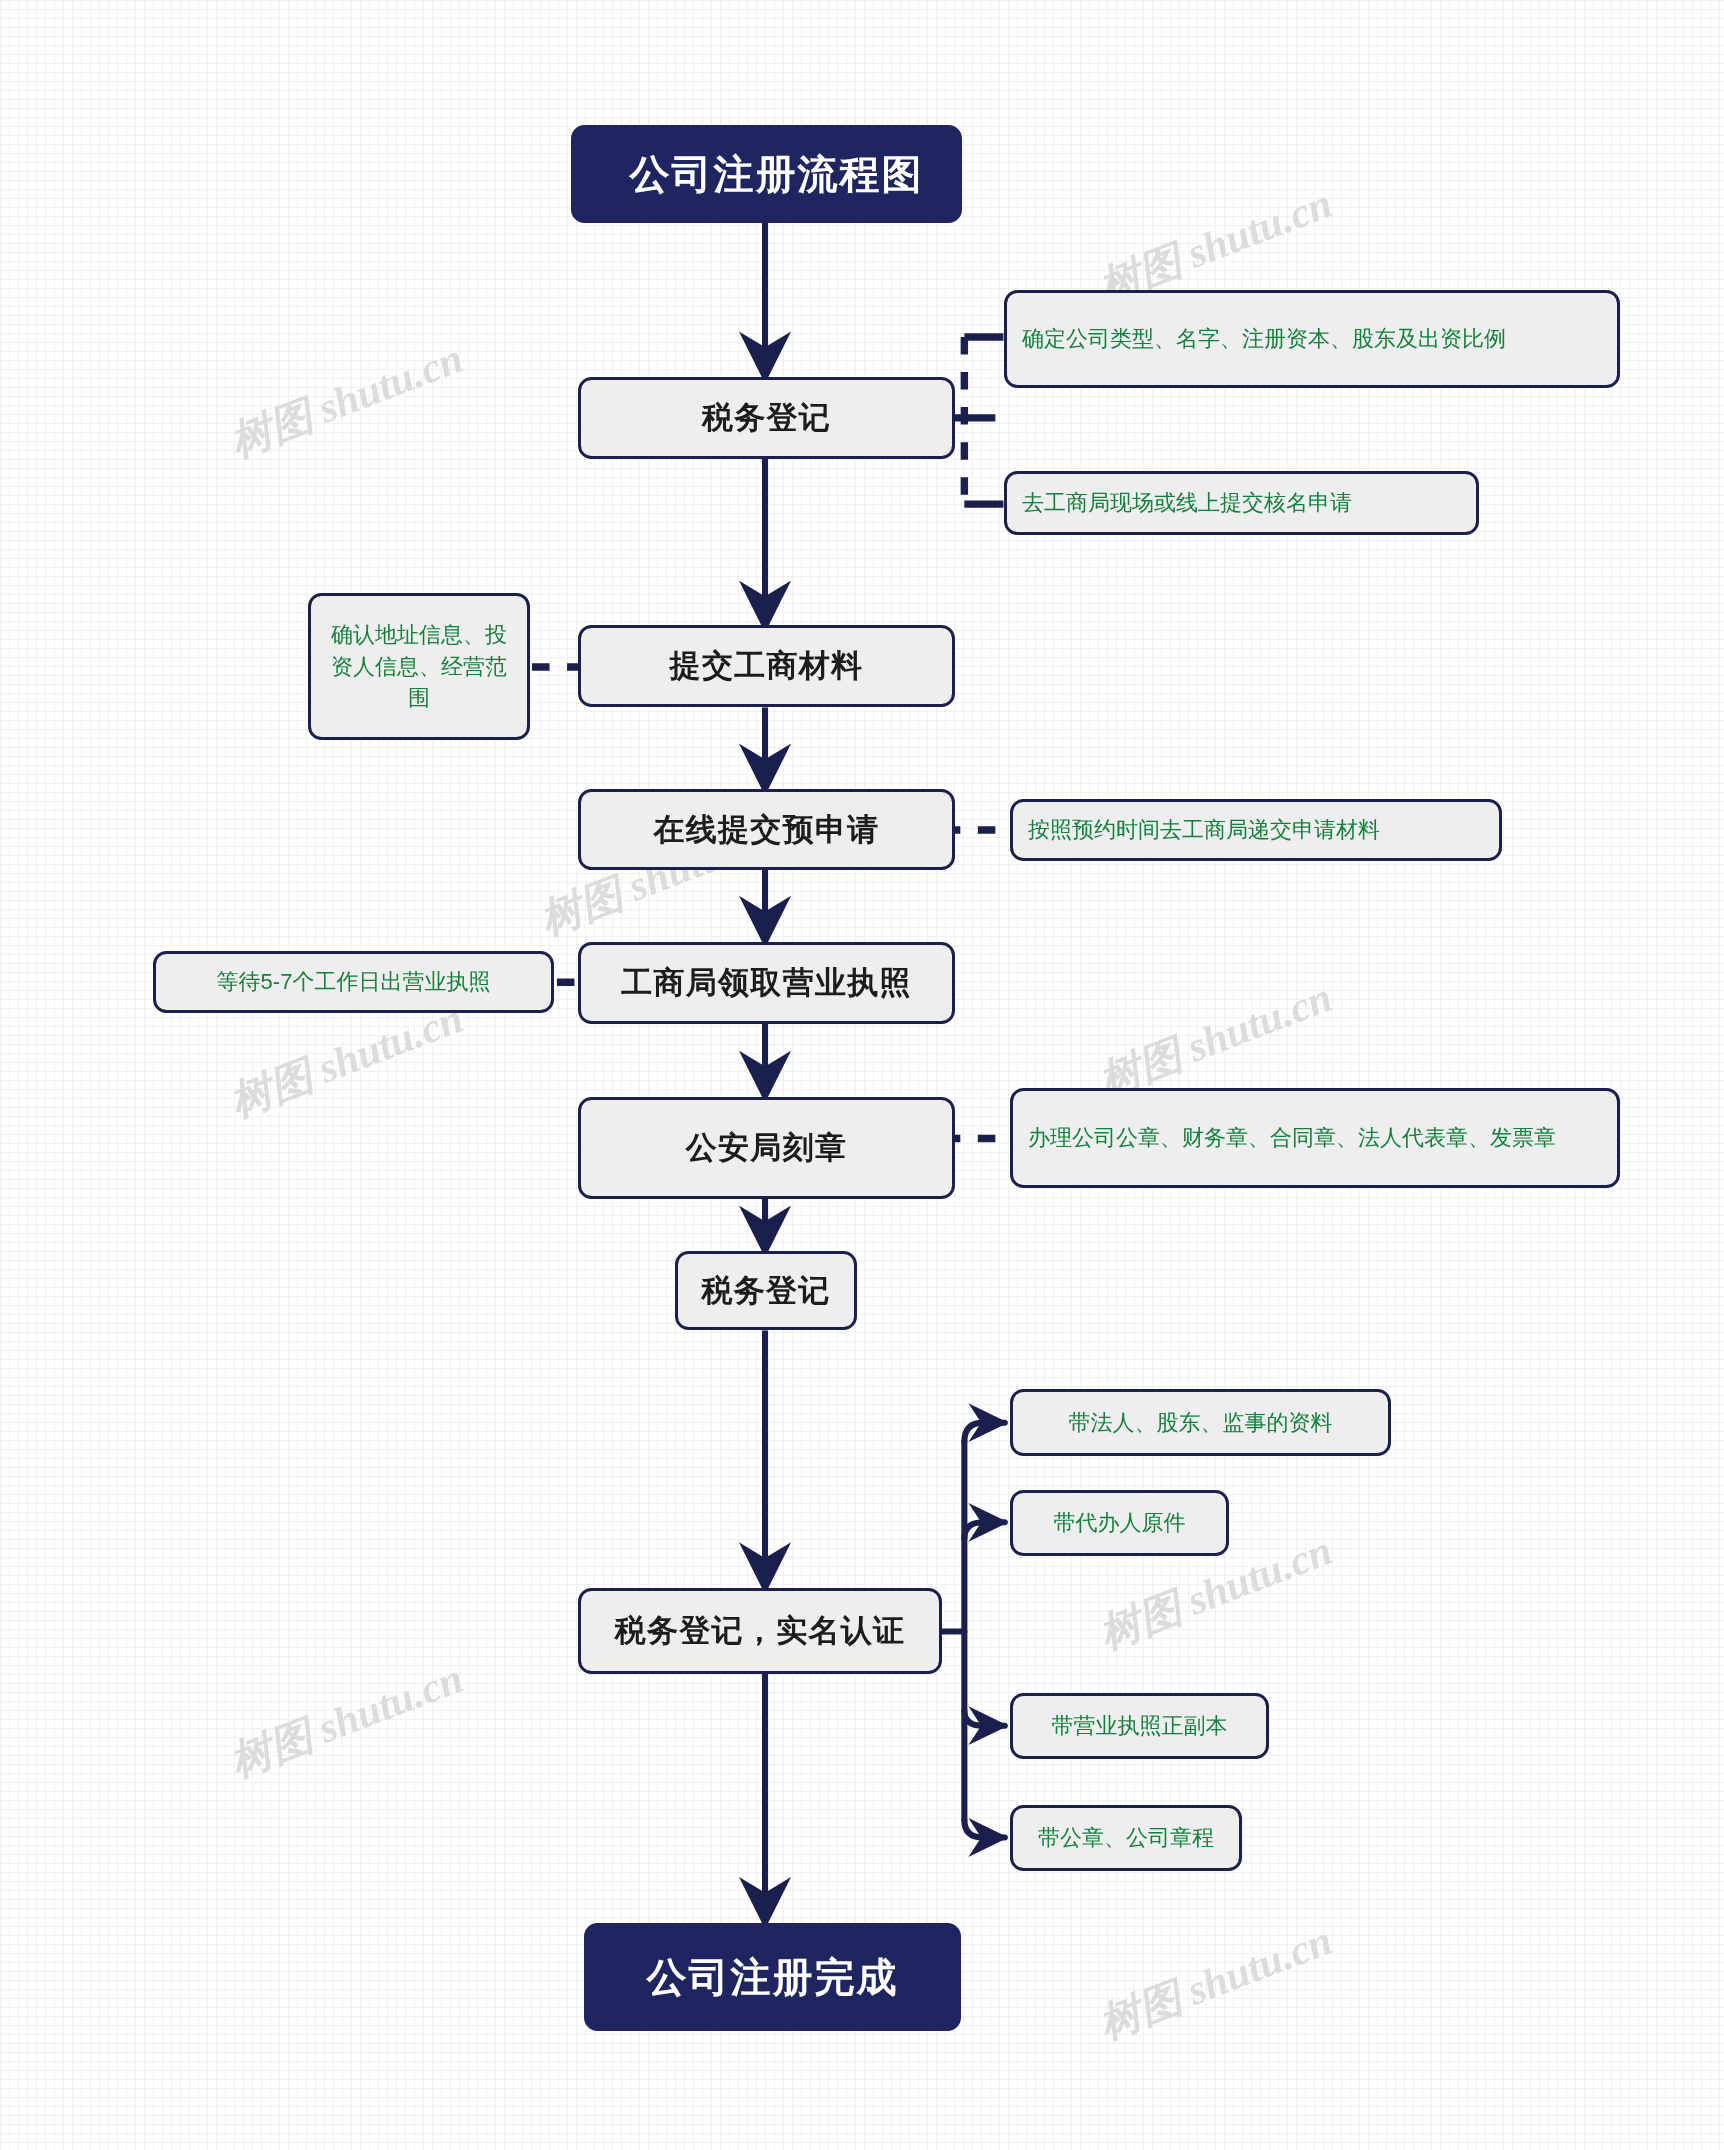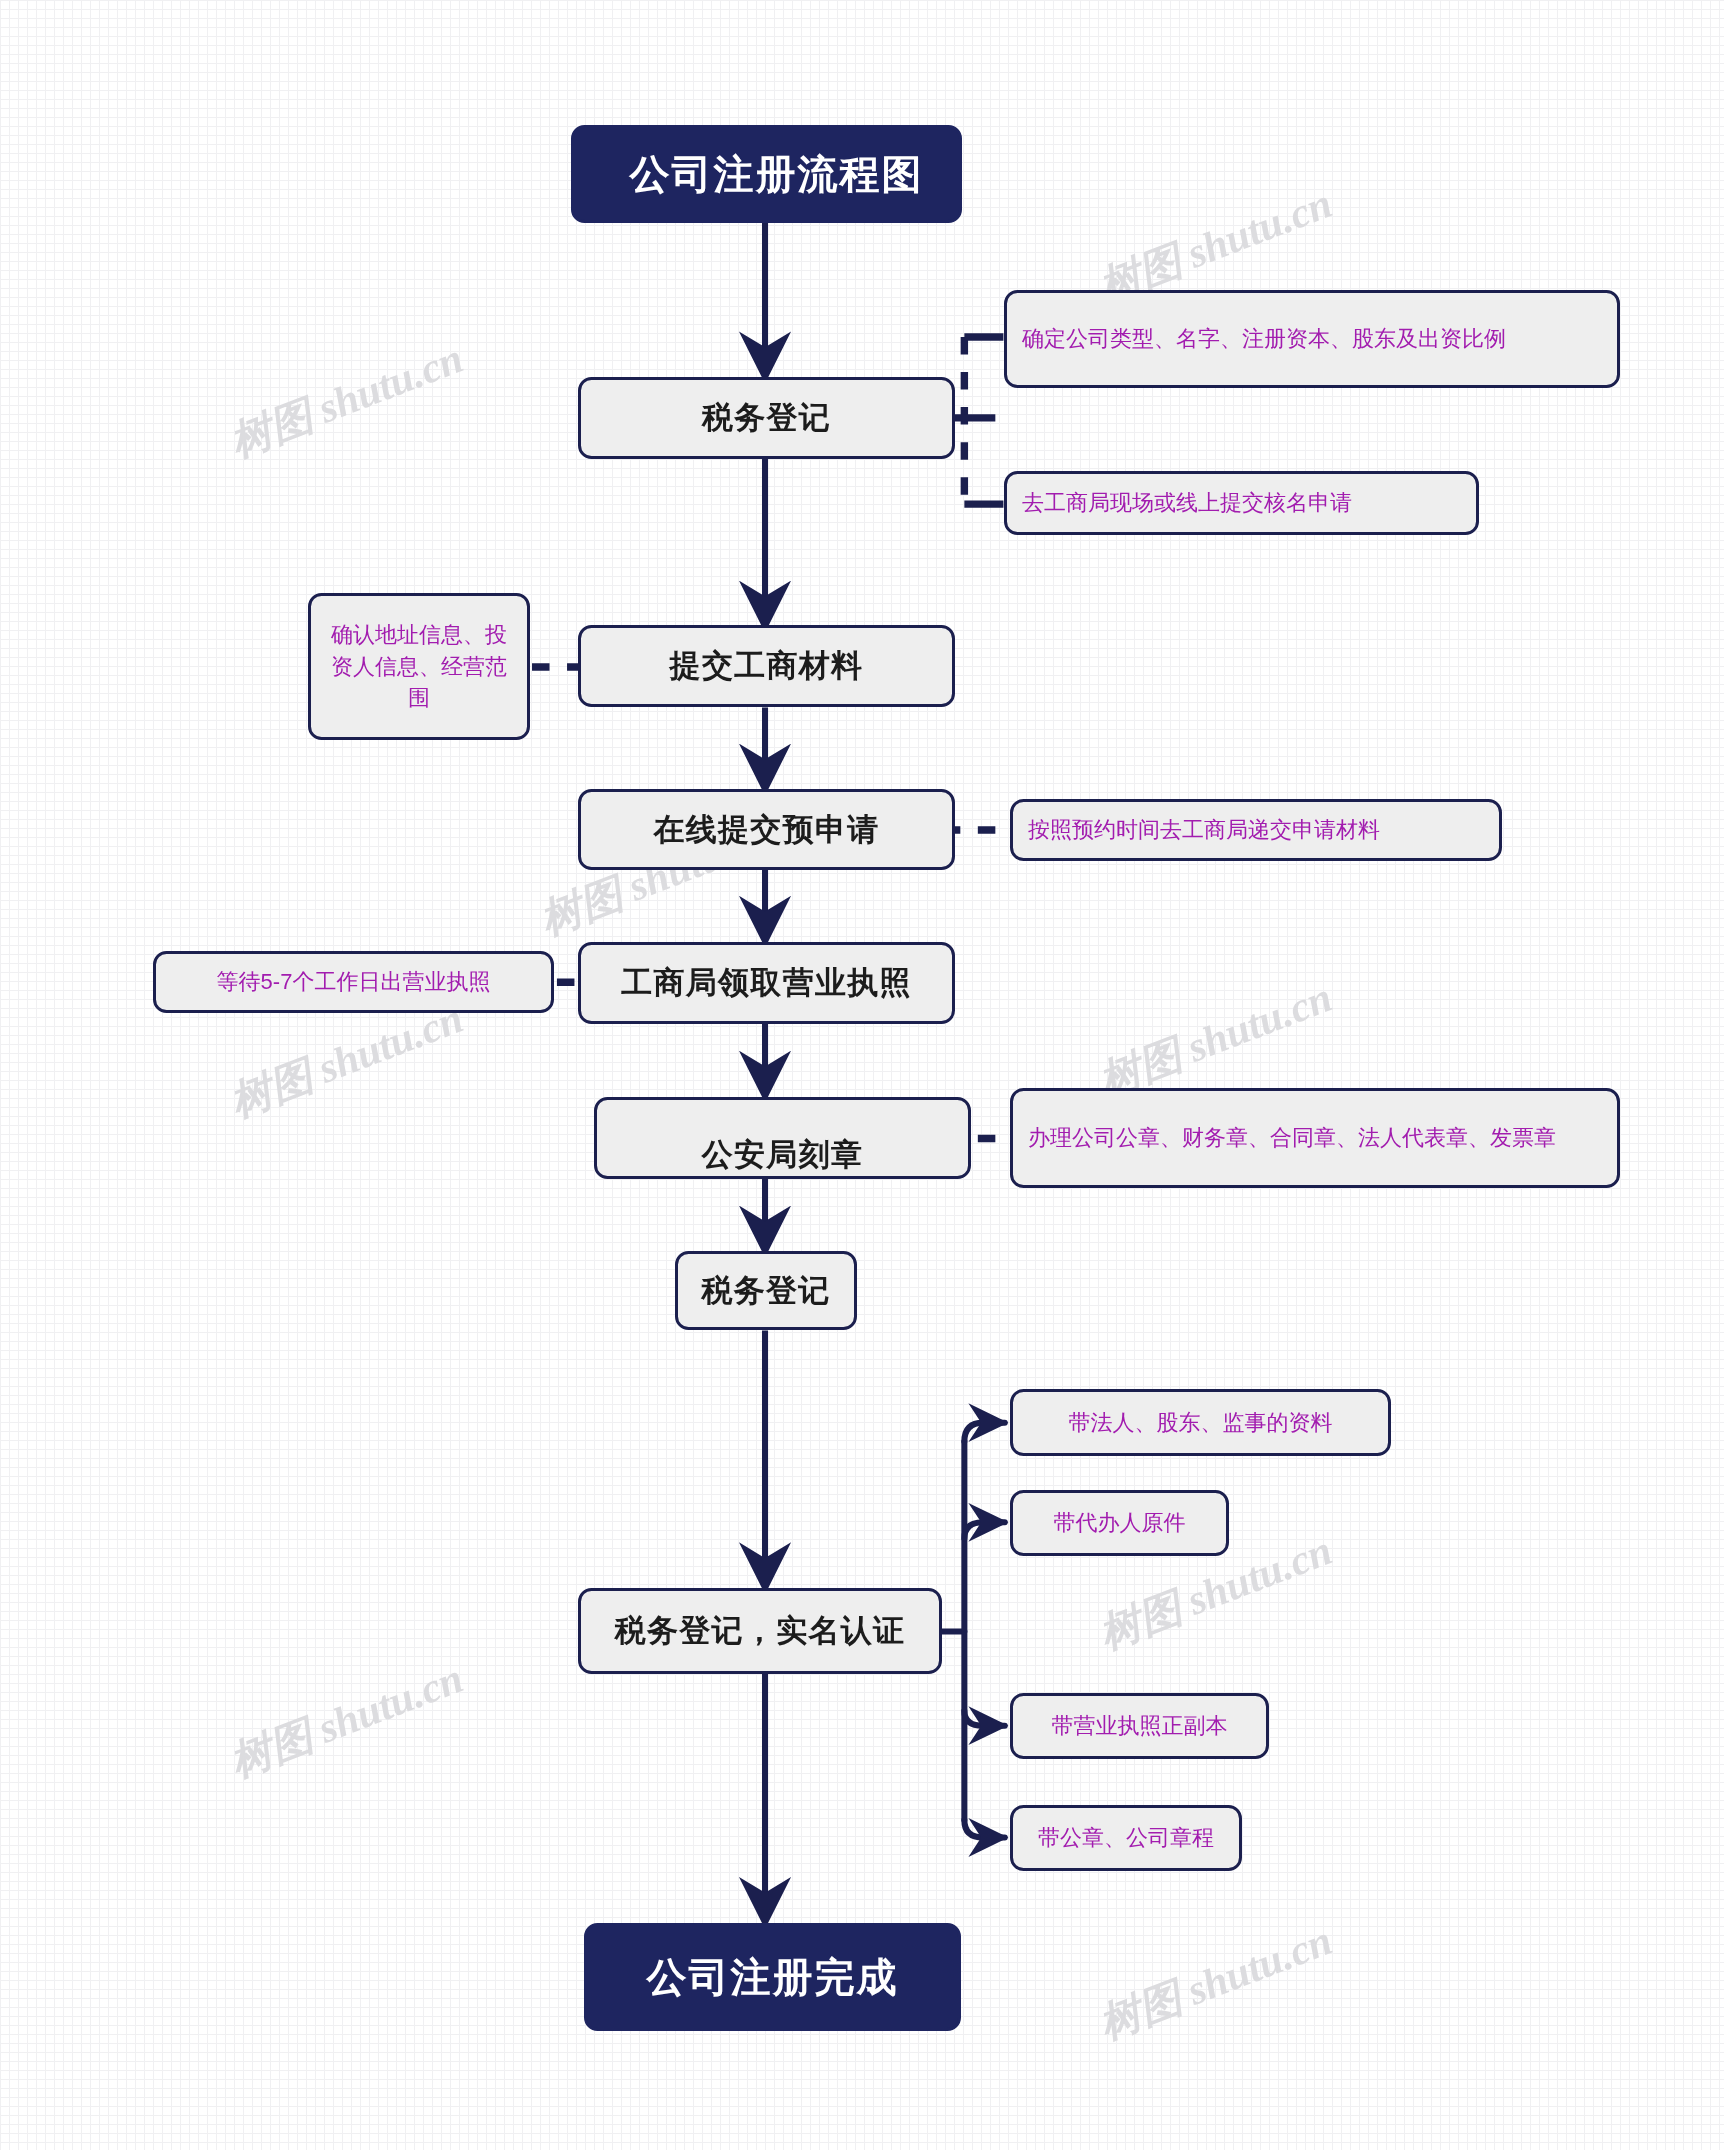--- a/index.html
+++ b/index.html
@@ -70,21 +70,21 @@
     background: #1e2560;
     border: 3.4px solid #1e2560;
     color: #ffffff;
     font-size: 40px;
     font-weight: 700;
     letter-spacing: 2px;
   }
   .node.note {
     background: #eeeeee;
     border: 3.4px solid #1b1f4e;
-    color: #a21caf;
+    color: #15803d;
     font-size: 22px;
     font-weight: 500;
     line-height: 1.45;
     padding: 6.7px 15px;
     justify-content: flex-start;
     text-align: left;
   }
   .node.note.center-txt { justify-content: center; text-align: center; }
   .node.note.lead-txt   { justify-content: flex-start; }
   .node .txt { display: block; width: 100%; }
@@ -197,21 +197,21 @@
     <span class="txt">按照预约时间去工商局递交申请材料</span>
   </div>
 
   <div class="node step" style="left:578px; top:942px; width:377px; height:82px;">
     <span class="txt">工商局领取营业执照</span>
   </div>
   <div class="node note center-txt" style="left:121px; top:951px; width:401px; height:62px;margin-left:32px;">
     <span class="txt">等待5-7个工作日出营业执照</span>
   </div>
 
-  <div class="node step" style="left:594px; top:1097px; width:377px; height:82px;align-items:flex-end;">
+  <div class="node step" style="left:578px; top:1097px; width:377px; height:102px;">
     <span class="txt">公安局刻章</span>
   </div>
   <div class="node note lead-txt" style="left:1010px; top:1088px; width:610px; height:100px;">
     <span class="txt">办理公司公章、财务章、合同章、法人代表章、发票章</span>
   </div>
 
   <div class="node step" style="left:675px; top:1251px; width:182px; height:79px;">
     <span class="txt">税务登记</span>
   </div>
 

